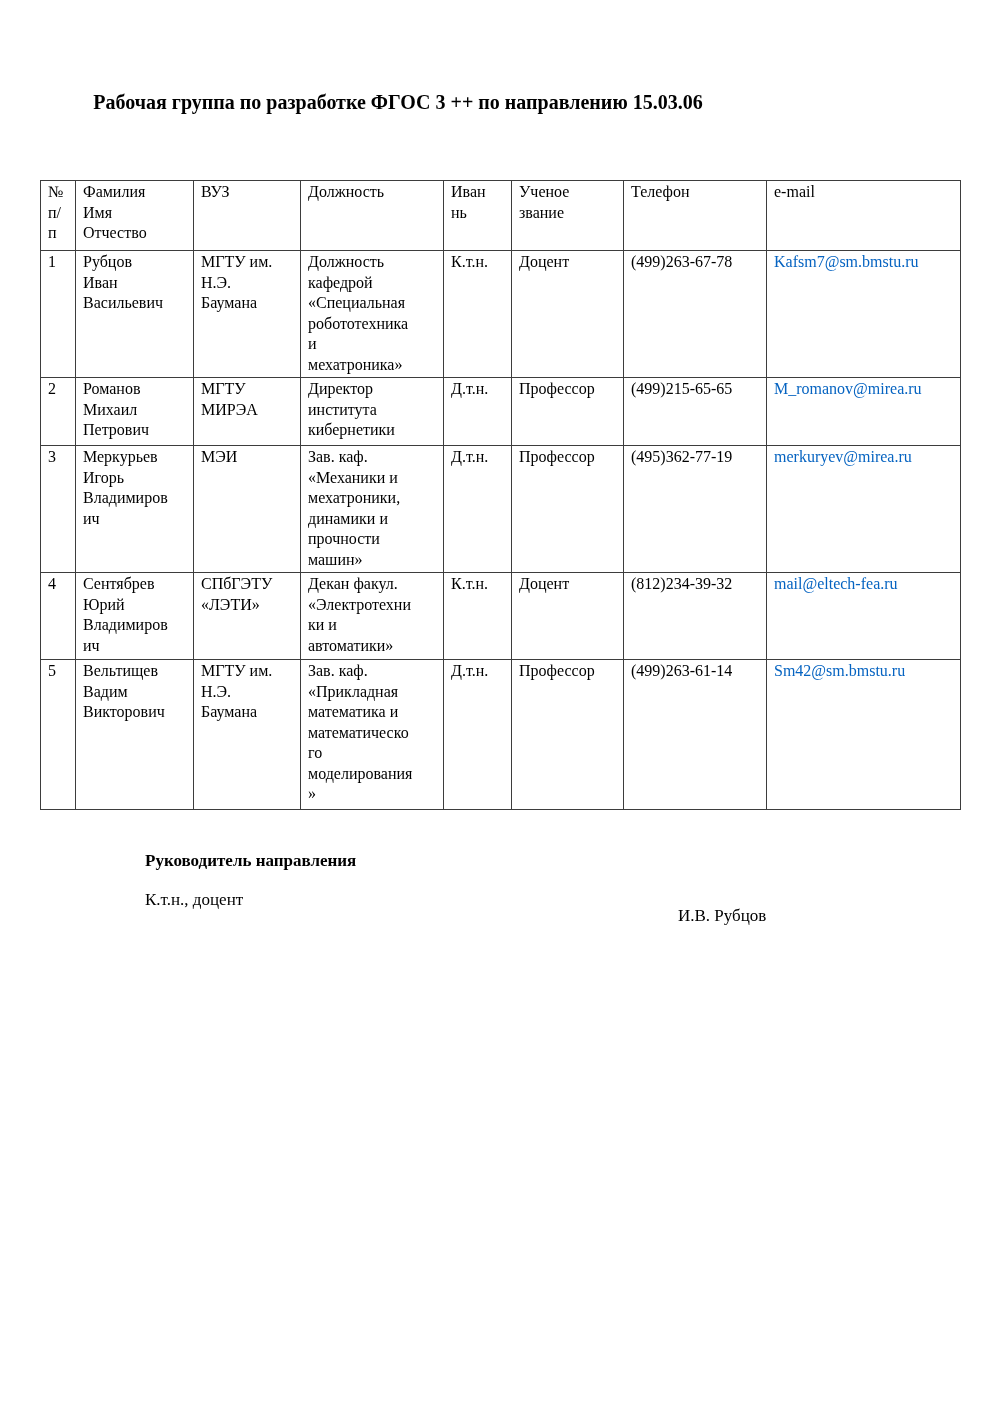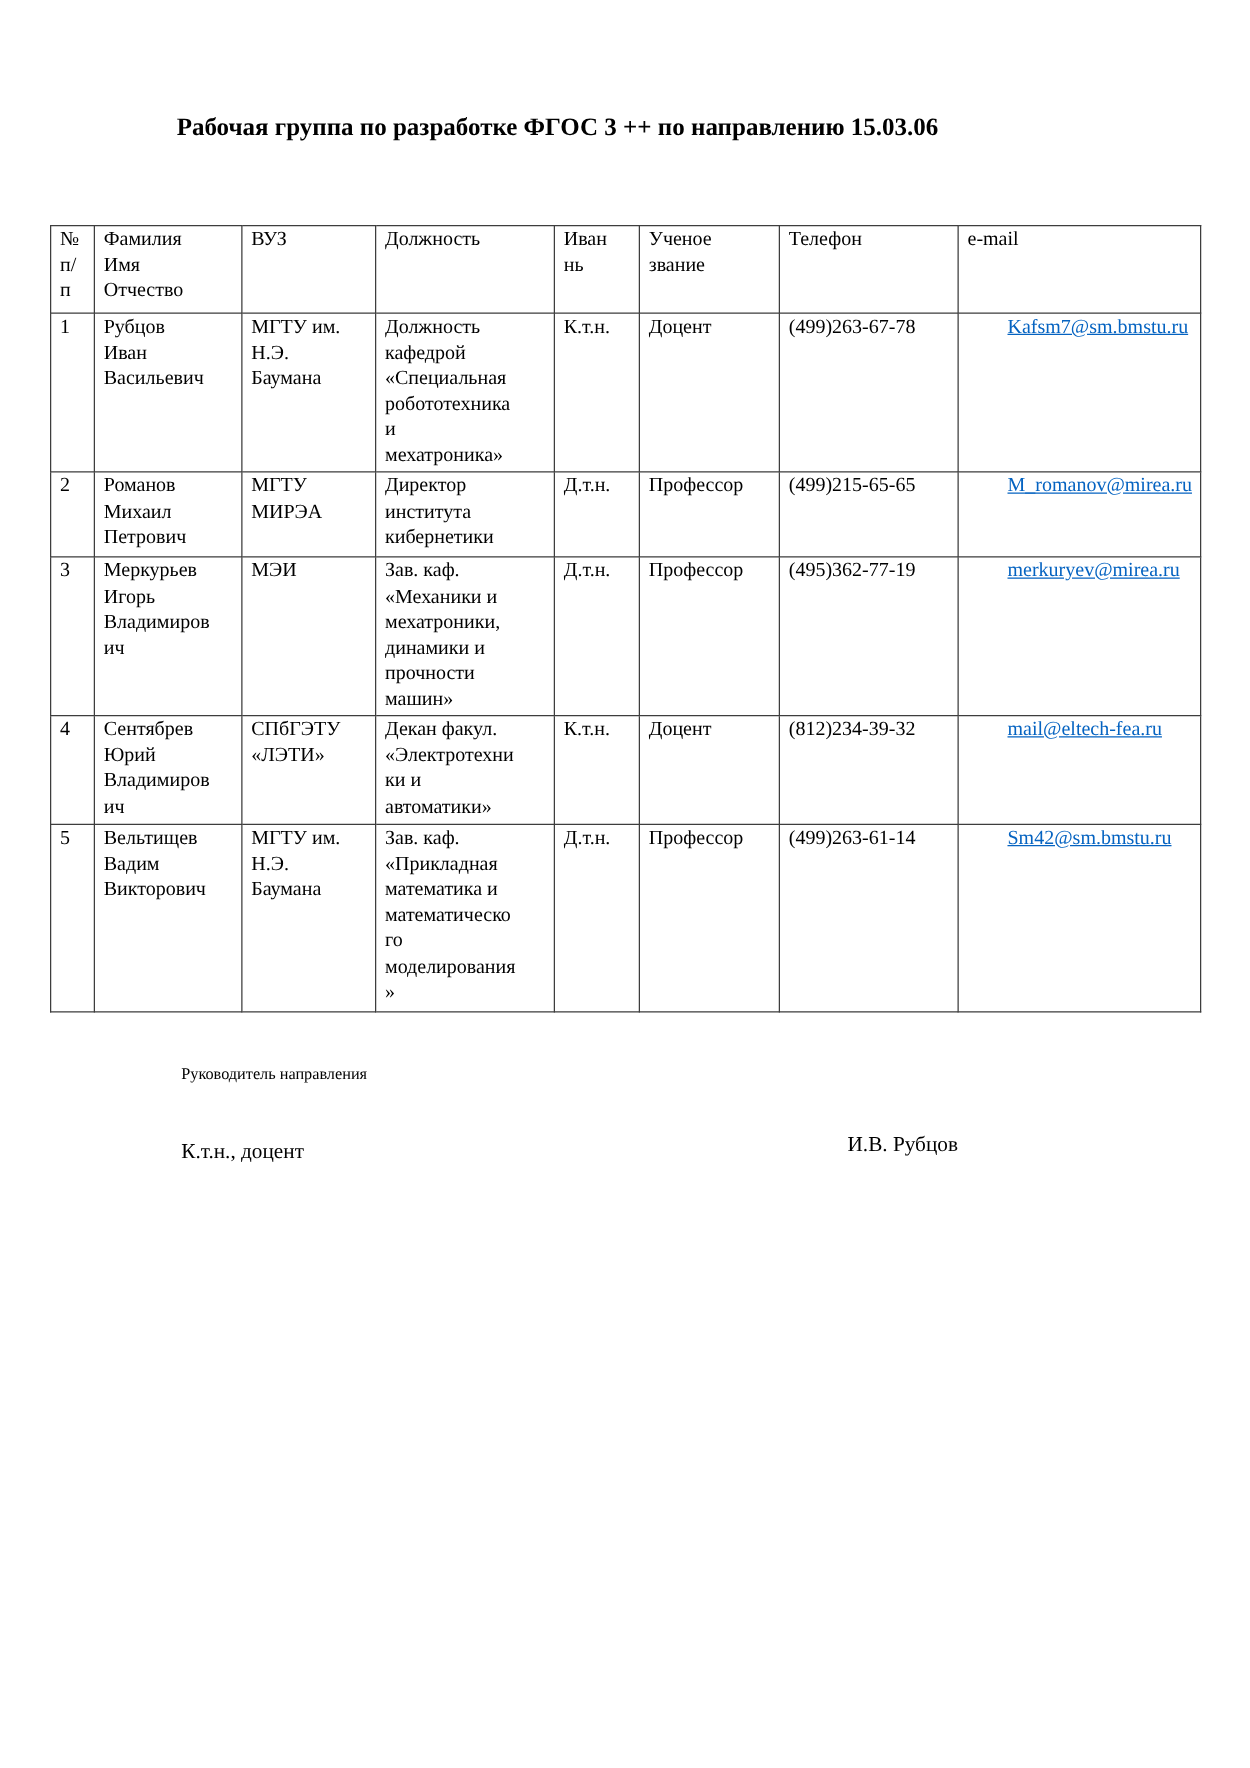--- a/index.html
+++ b/index.html
@@ -12,21 +12,20 @@
   }
   .page { position: absolute; inset: 0; width: 1000px; height: 1414px; background: #ffffff; }
 
   .doc-title {
     position: absolute;
     top: 86px; left: 0; width: 796px;
     text-align: center;
     font-weight: bold;
     font-size: 20px;
     line-height: 33px;
-    padding-left: 48px;
   }
 
   table.roster {
     position: absolute;
     top: 180px; left: 40px;
     width: 920px;
     border-collapse: collapse;
     table-layout: fixed;
     font-size: 16px;
     line-height: 20.5px;
@@ -43,27 +42,25 @@
   table.roster th.center { text-align: left; }
   tr.header-row   { height: 70px; }
   tr.row-1 { height: 122px; }
   tr.row-2 { height: 68px; }
   tr.row-3 { height: 125px; }
   tr.row-4 { height: 87px; }
   tr.row-5 { height: 150px; }
 
   a.email-link {
     color: var(--link-color, #0563c1);
-    text-decoration: underline;
     cursor: pointer;
-    margin-left: 32px;
   }
 
-  .footer-line1 { position: absolute; left: 145px; top: 851px; font-size: 13px; }
-  .footer-line2 { position: absolute; left: 145px; top: 890px; font-size: 17px; margin-top: 21px; }
+  .footer-line1 { position: absolute; left: 145px; top: 851px; font-size: 17px; font-weight: bold; }
+  .footer-line2 { position: absolute; left: 145px; top: 890px; font-size: 17px; }
   .footer-sign  { position: absolute; left: 678px; top: 906px; font-size: 17px; }
 </style>
 </head>
 <body>
 
 <div class="page">
 
   <div class="doc-title">
     <div>Рабочая группа по разработке ФГОС 3 ++ по направлению 15.03.06</div>
   </div>

